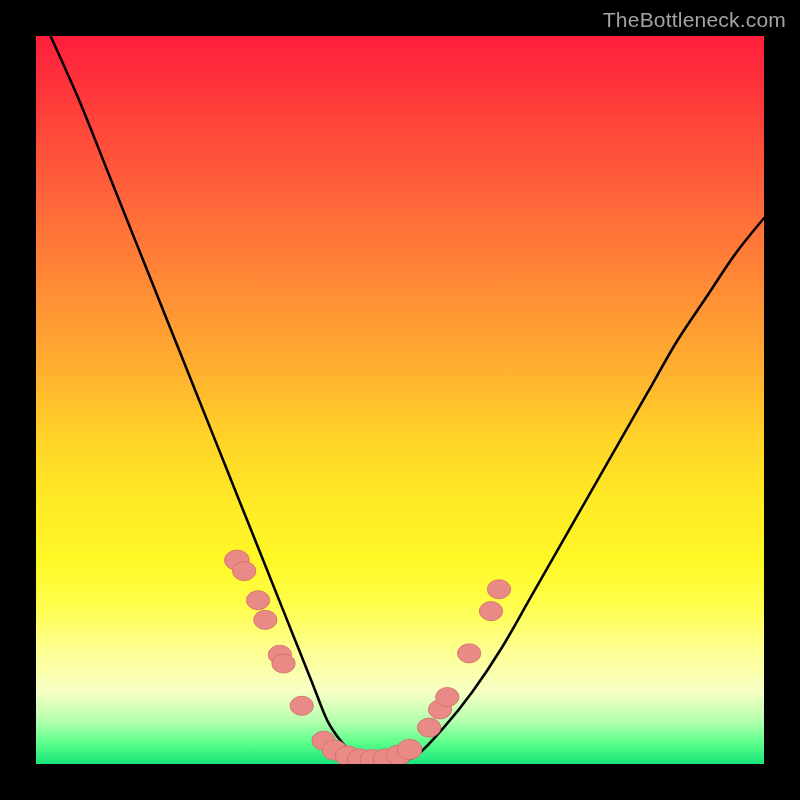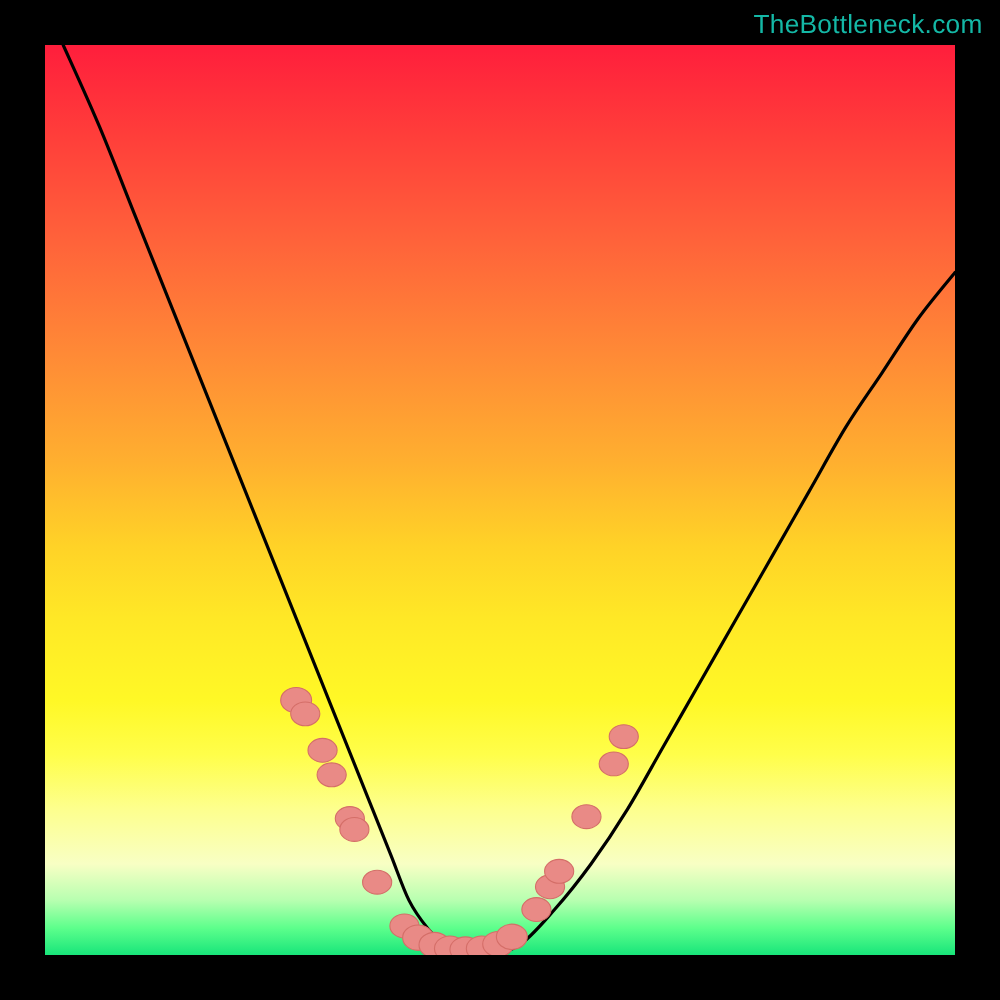--- a/index.html
+++ b/index.html
@@ -51,21 +51,21 @@
   .curve-svg {
     position: absolute;
     inset: 0;
     width: 100%;
     height: 100%;
   }
   .watermark {
     position: absolute;
     top: 8px;
     right: 14px;
-    color: #14b8a6;
+    color: #a3a3a3;
     font-size: 21px;
     letter-spacing: 0.2px;
     user-select: none;
     text-align: right;
   }
 </style>
 </head>
 <body>
 
 <div class="frame">

